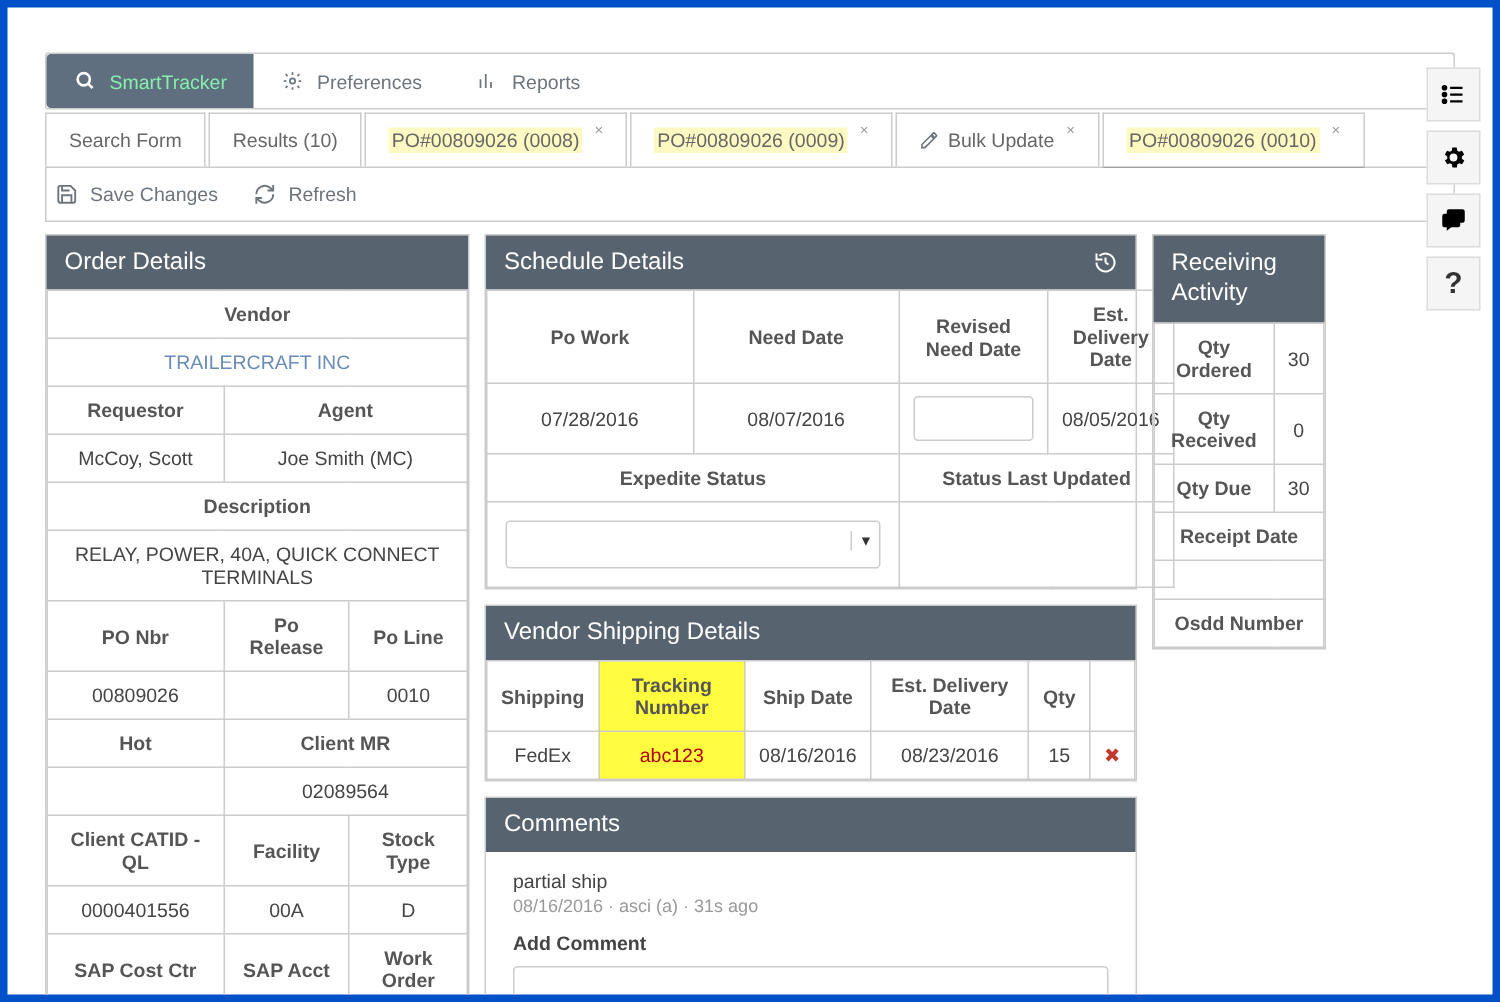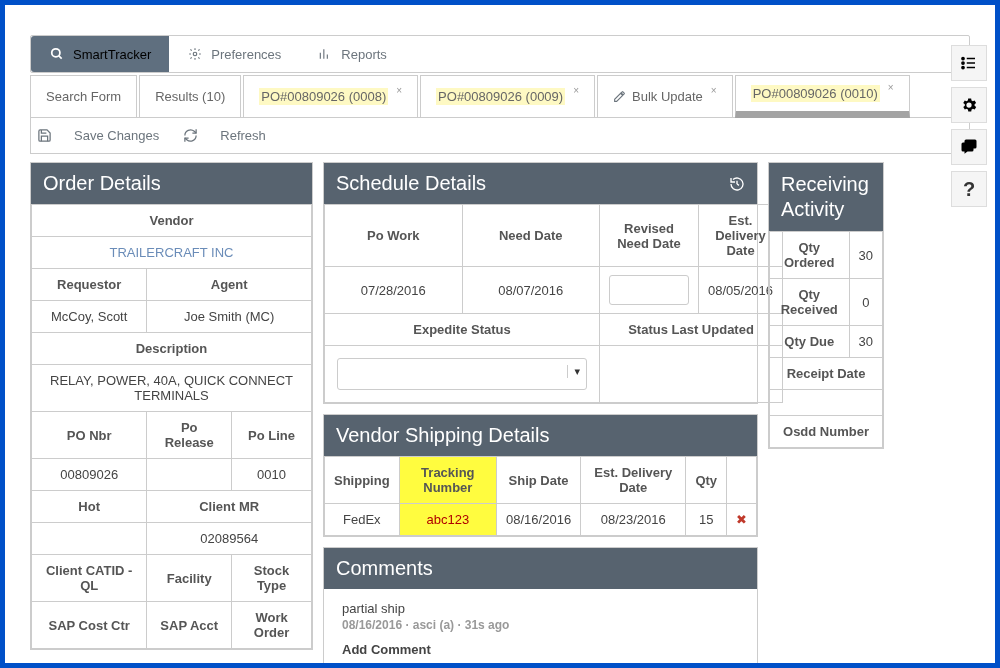--- a/index.html
+++ b/index.html
@@ -29,21 +29,21 @@
   .nav-btn {
     padding: 10px 18px;
     display: flex;
     align-items: center;
     gap: 8px;
     color: #6c757d;
     cursor: pointer;
   }
   .nav-btn.active {
     background: #5f6f7f;
-    color: #000000;
+    color: #86efac;
     border-radius: 3px 0 0 3px;
   }
   .nav-btn .icon { width:16px; height:16px; display:inline-flex; align-items:center; justify-content:center; }
   .tab-row {
     display: flex;
     align-items: stretch;
     border-bottom: 1px solid #ccc;
     margin-top: 2px;
   }
   .tab-item {
@@ -53,21 +53,21 @@
     margin-right: 2px;
     color: #666;
     position: relative;
     display: flex;
     align-items: center;
     gap: 6px;
     cursor: pointer;
   }
   .tab-item.active {
     background: #fff;
-    border-bottom: 7px solid #a3a3a3;
+    border-bottom: 1px solid #a3a3a3;
     margin-bottom: -1px;
   }
   .tab-highlight {
     background: #fef9c3;
     padding: 1px 2px;
   }
   .tab-close {
     font-size: 10px;
     color: #999;
     position: relative;
@@ -76,38 +76,38 @@
   }
   .action-row {
     display: flex;
     gap: 24px;
     padding: 10px 6px;
     border: 1px solid #ccc;
     border-top: none;
   }
   .action-btn {
     display: flex;
-    gap: 22px;
+    gap: 8px;
     color: #6c757d;
     cursor: pointer;
   }
   .main-grid {
     display: flex;
     gap: 10px;
     margin-top: 8px;
   }
   .col-left   { width: 283px; }
   .col-mid    { width: 435px; }
   .col-right  { width: 116px; }
   .section-header {
     background: #57636f;
     color: #fff;
     padding: 9px 12px;
     font-weight: normal;
-    font-size: 20px;
+    font-size: 16px;
     display:flex;
     align-items:center;
     justify-content:space-between;
   }
   .panel {
     border: 1px solid #ccc;
     margin-bottom: 10px;
   }
   .panel.no-mg { margin-bottom:0; }
   table.grid {
@@ -145,21 +145,21 @@
     position:absolute; right:6px; top:6px; font-size:11px; color:#333;
     border-left:1px solid #ccc; padding-left:6px;
   }
   .ship-table th, .ship-table td {
     padding: 8px 8px;
   }
   .ship-table th.hl { background:#fffc3f; }
   .ship-table td.hl { background:#fffc3f; color:#b00000; }
   .ship-delete { color:#c0392b; font-weight:bold; cursor:pointer; }
   .comment-body { padding: 12px 18px; }
-  .comment-meta { color:#999; font-size:12px; margin-top:2px;font-weight:bold;}
+  .comment-meta { color:#999; font-size:12px; margin-top:2px;}
   .add-comment-label { font-weight:bold; margin-top:10px;}
   .comment-input {
     border:1px solid #ccc;
     height:32px;
     width:100%;
     margin-top:8px;
     border-radius:3px;
   }
   .recv-table td, .recv-table th {
     padding: 9px 9px;
@@ -317,20 +317,25 @@
               <th colspan="2">Client MR</th>
             </tr>
             <tr>
               <td></td>
               <td colspan="2">02089564</td>
             </tr>
             <tr>
               <th>Client CATID - QL</th>
               <th>Facility</th>
               <th>Stock Type</th>
+            </tr>
+            <tr>
+              <td>0000401556</td>
+              <td>00A</td>
+              <td>D</td>
             </tr>
             <tr>
               <th>SAP Cost Ctr</th>
               <th>SAP Acct</th>
               <th>Work Order</th>
             </tr>
           </tbody>
             </table>
         </div>
       </div>

